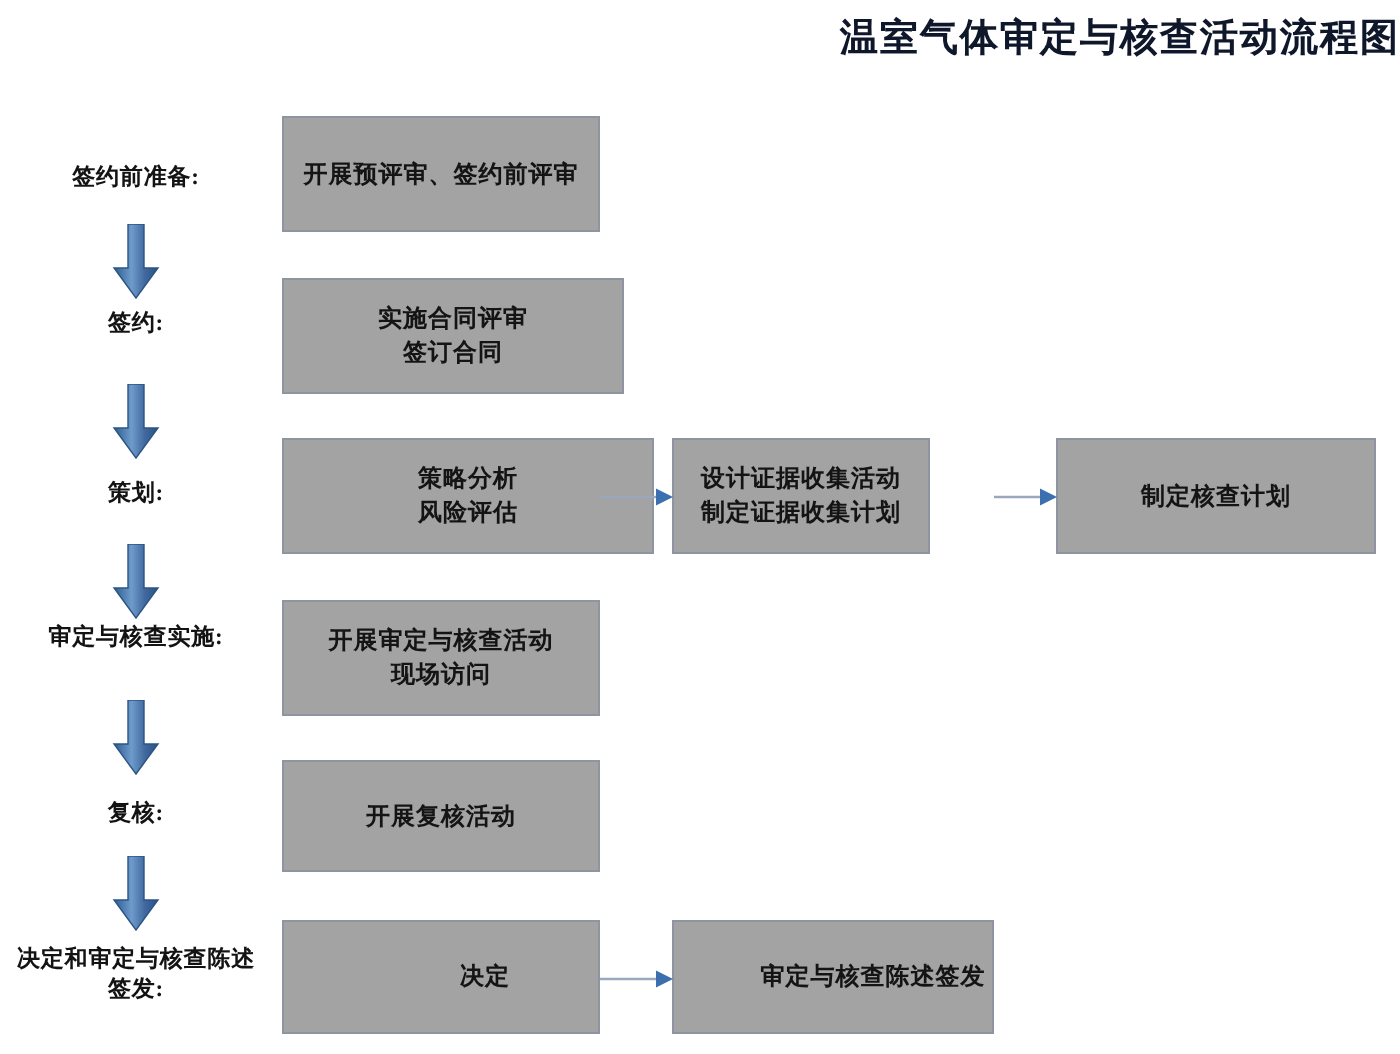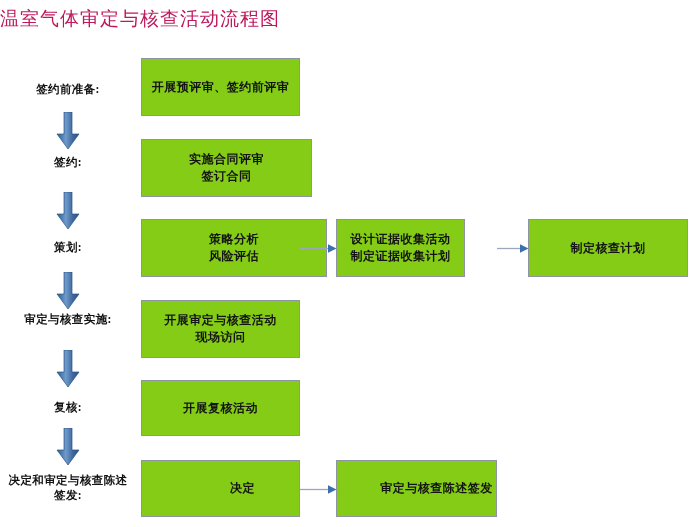--- a/index.html
+++ b/index.html
@@ -20,24 +20,24 @@
     height: 527px;
     background: #ffffff;
   }
 
   
   .title {
     position: absolute;
     left: 0;
     top: 6px;
     width: 700px;
-    text-align: left;
+    text-align: right;
     font-size: 19px;
-    font-weight: 400;
-    color: #be185d;
+    font-weight: 700;
+    color: #0f172a;
     letter-spacing: 1px;
     font-family: "Liberation Sans", "DejaVu Sans", sans-serif;
   }
 
   
   .stage-label {
     position: absolute;
     width: 136px;
     left: 0;
     text-align: center;
@@ -46,21 +46,21 @@
     color: #131313;
     line-height: 15px;
     letter-spacing: 0.4px;
     font-family: "Liberation Serif", "DejaVu Serif", serif;
   }
 
   
   .box {
     position: absolute;
     box-sizing: border-box;
-    background: #84cc16;
+    background: #a3a3a3;
     border: 1.4px solid #8f94a3;
     display: flex;
     align-items: center;
     justify-content: center;
     text-align: center;
     font-size: 12px;
     font-weight: 700;
     color: #141414;
     line-height: 17px;
     letter-spacing: 0.5px;

